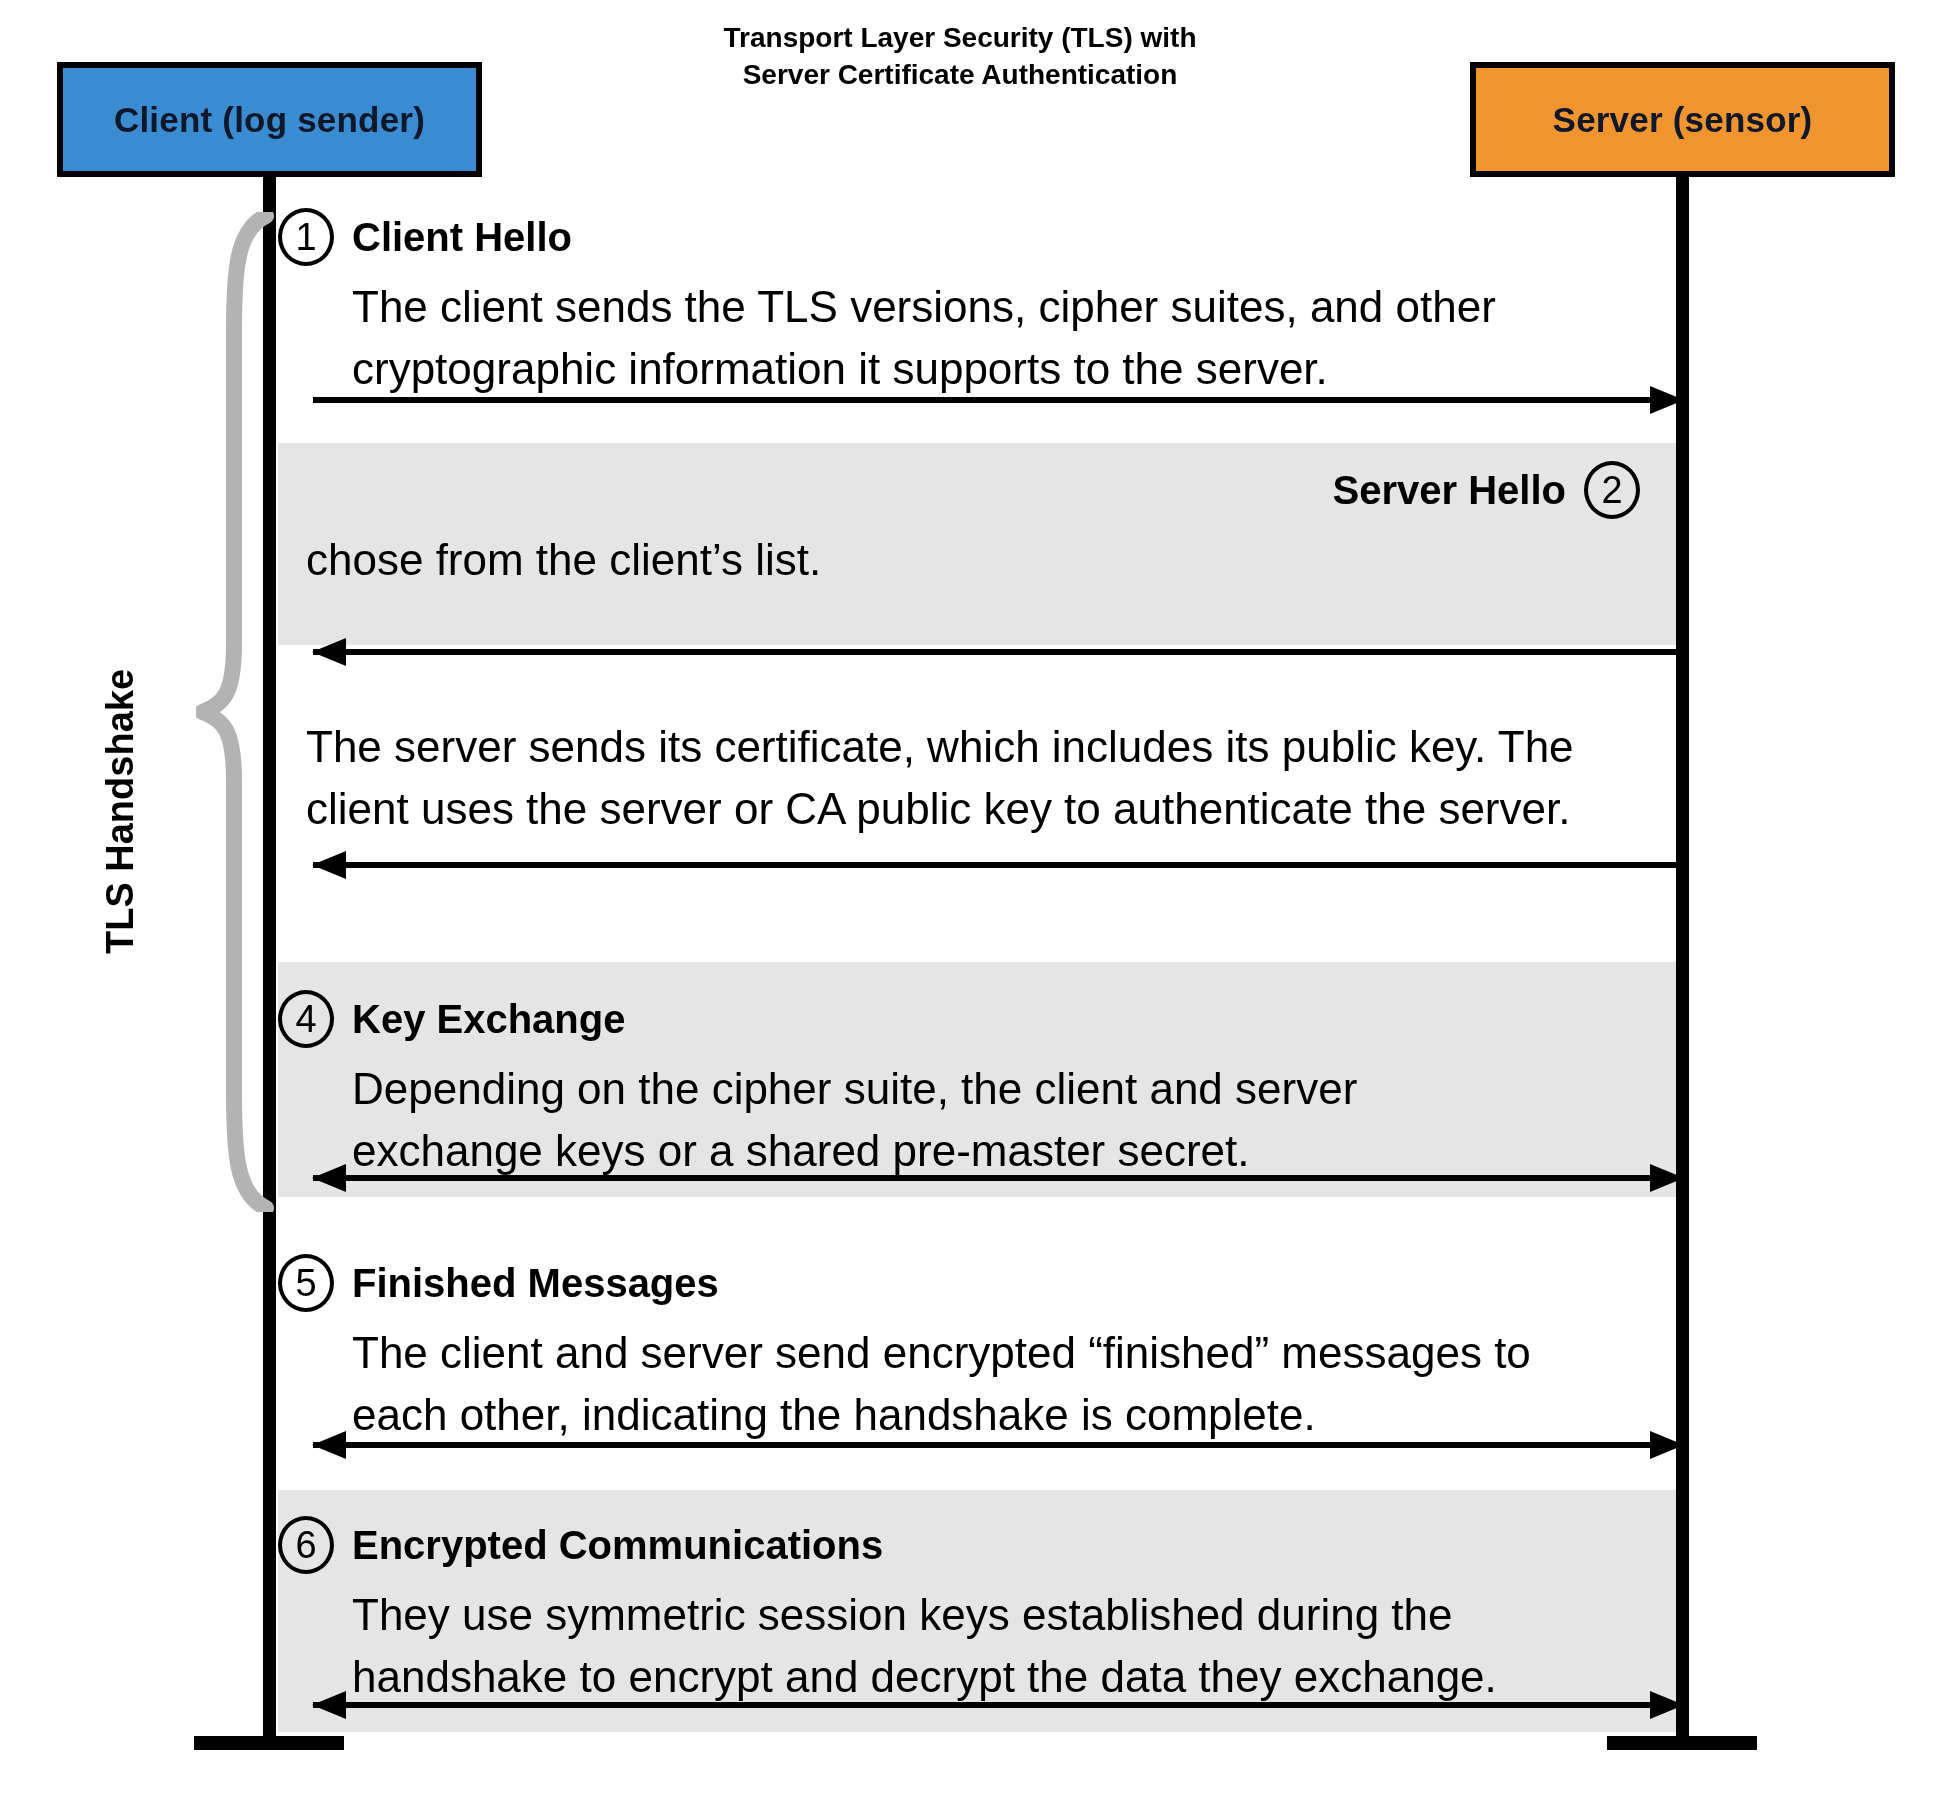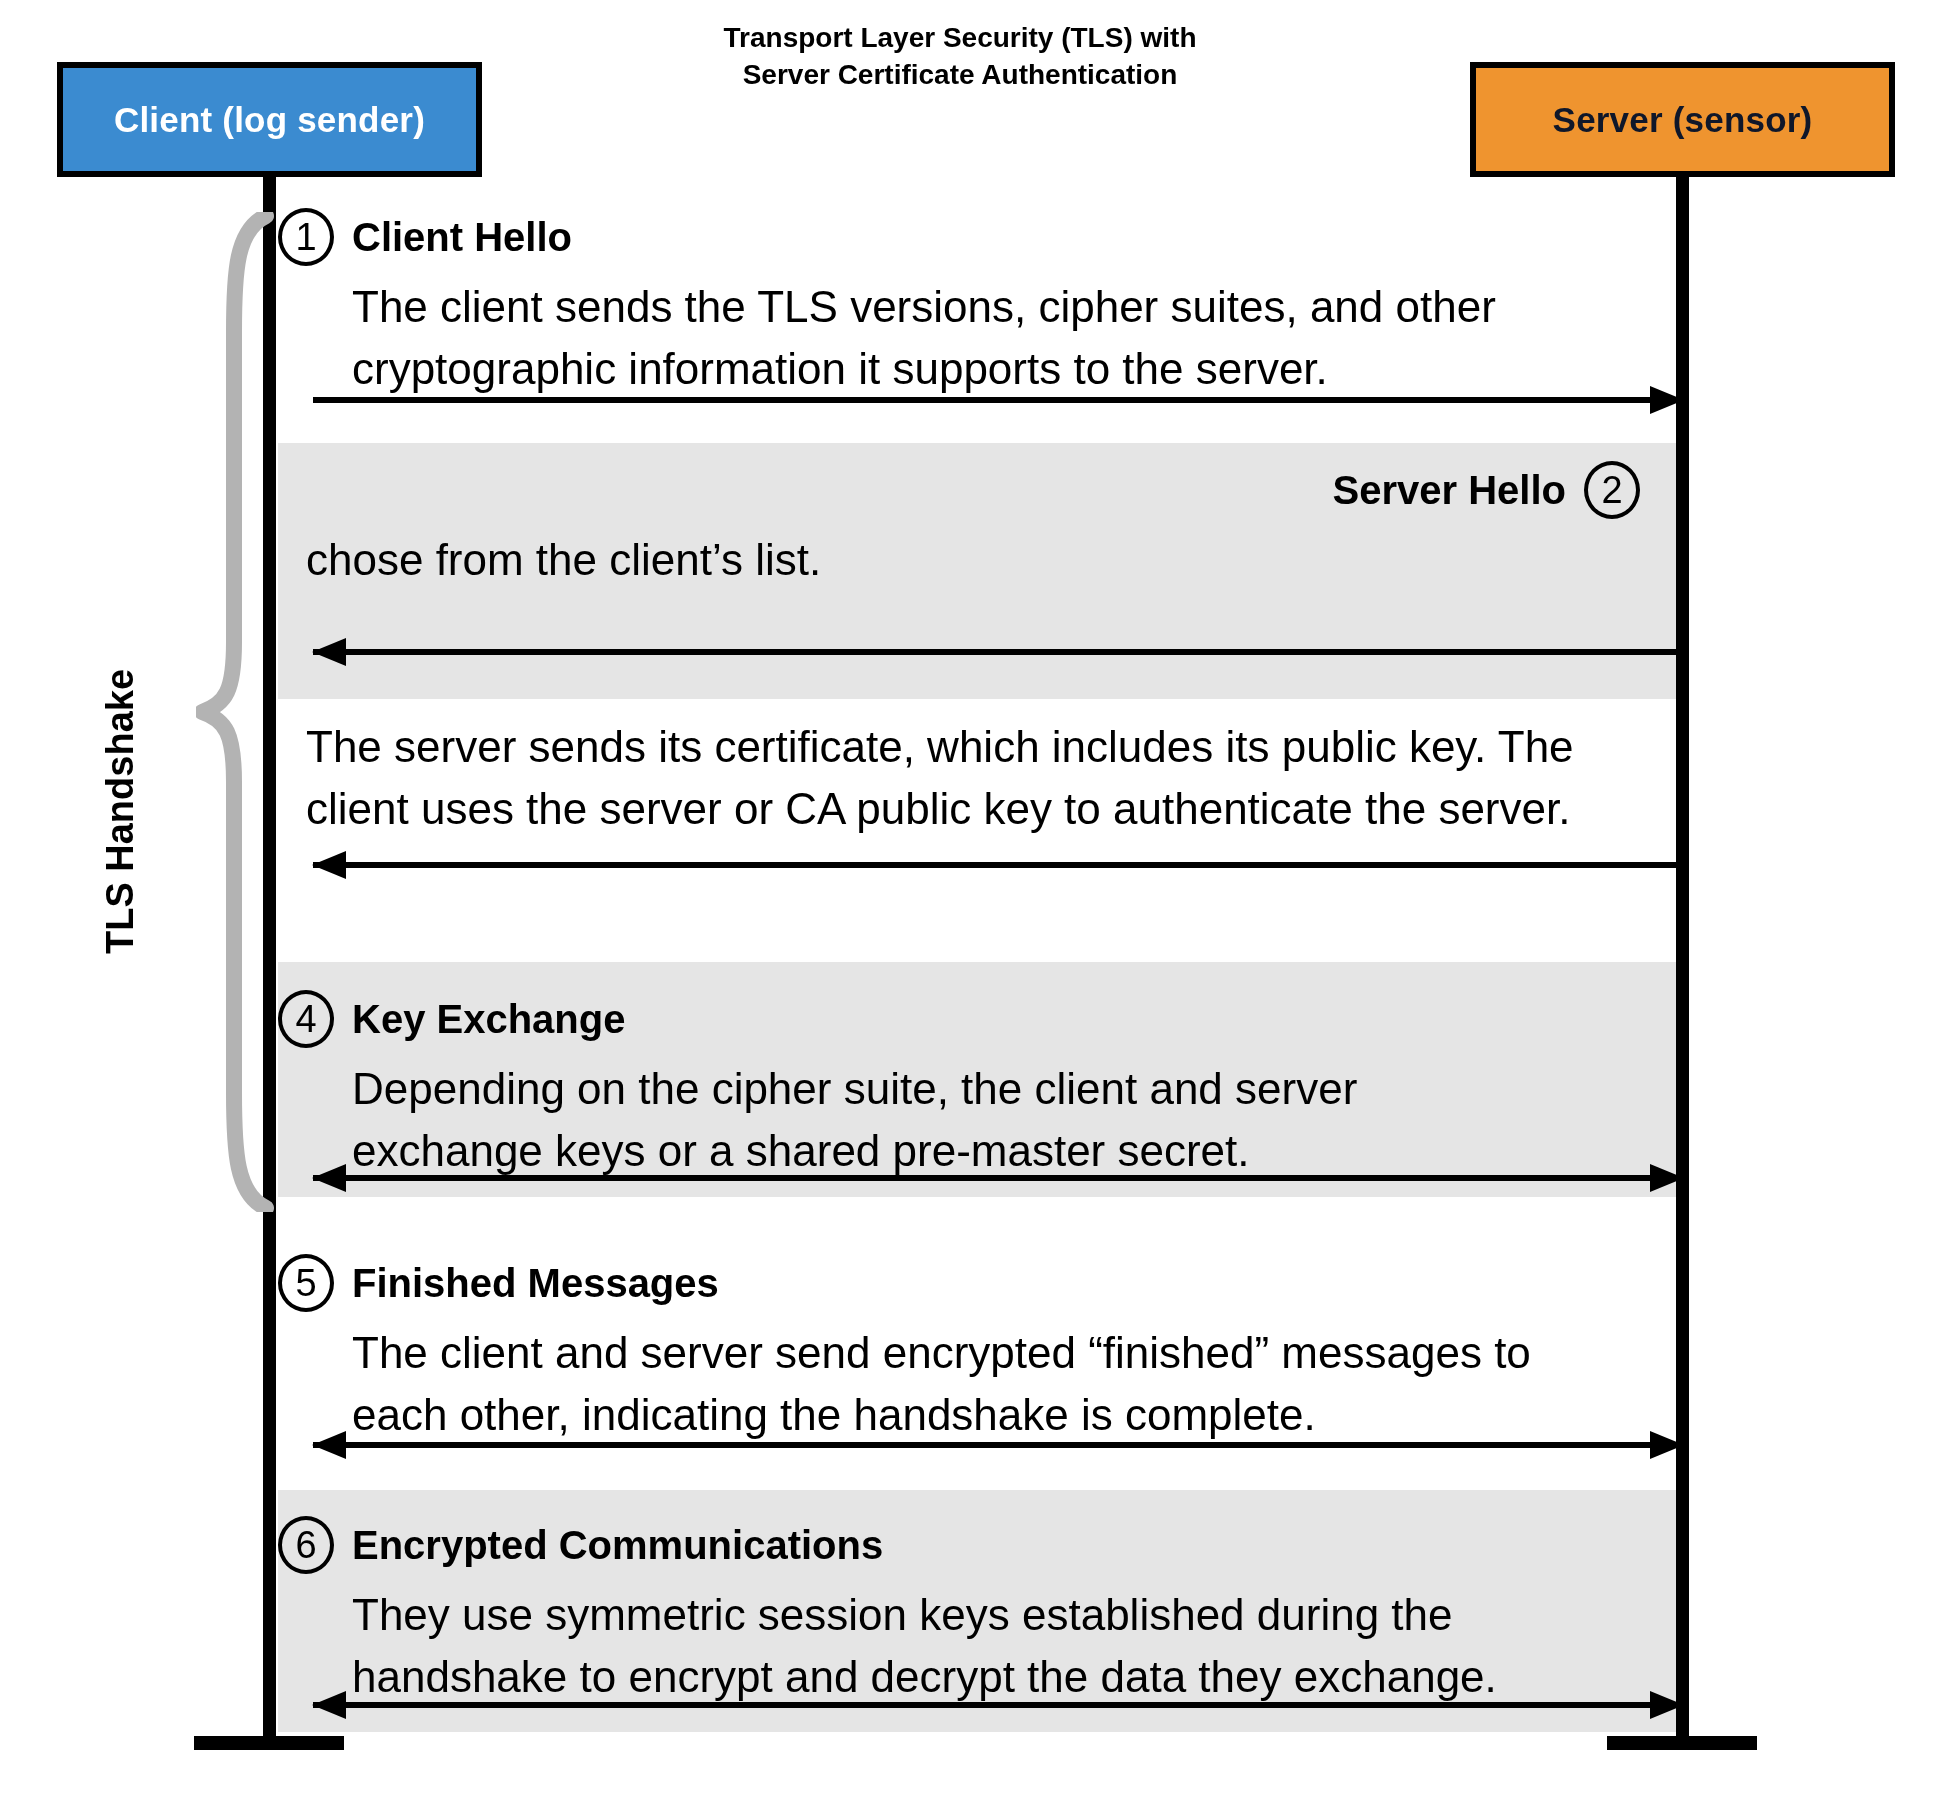--- a/index.html
+++ b/index.html
@@ -30,21 +30,21 @@
     font-size: 35px;
     font-weight: bold;
     letter-spacing: 0.2px;
   }
   #client-box {
     left: 57px;
     top: 62px;
     width: 425px;
     height: 115px;
     background: #3b8bd0;
-    color: #ffffff;
+    color: #0f172a;
   }
   #server-box {
     left: 1470px;
     top: 62px;
     width: 425px;
     height: 115px;
     background: #ef942f;
     color: #0f172a;
   }
 
@@ -224,21 +224,21 @@
         <div>The client sends the TLS versions, cipher suites, and other</div>
         <div>cryptographic information it supports to the server.</div>
       </div>
     </div>
   </div>
   <div class="arrow-wrap" style="left:313px; width:1370px; top:385px;">
     <div class="arrow-line"></div>
     <div class="arrow-head right"></div>
   </div>
 
-  <div class="band shaded" style="top:443px; height:256px;">
+  <div class="band shaded" style="top:443px; height:202px;">
     <div class="step align-right" style="top:18px; left:0; right:36px;">
       <div class="step-head">
         <span>Server Hello</span>
         <span class="step-num">2</span>
       </div>
       <div class="step-body" style="margin-left:28px; margin-right:86px;">
         <div>chose from the client’s list.</div>
       </div>
     </div>
   </div>

